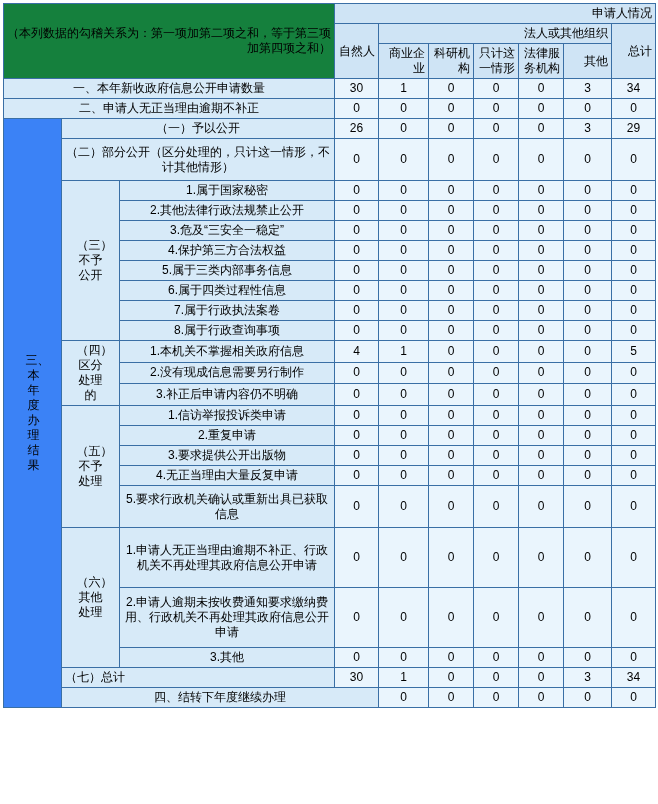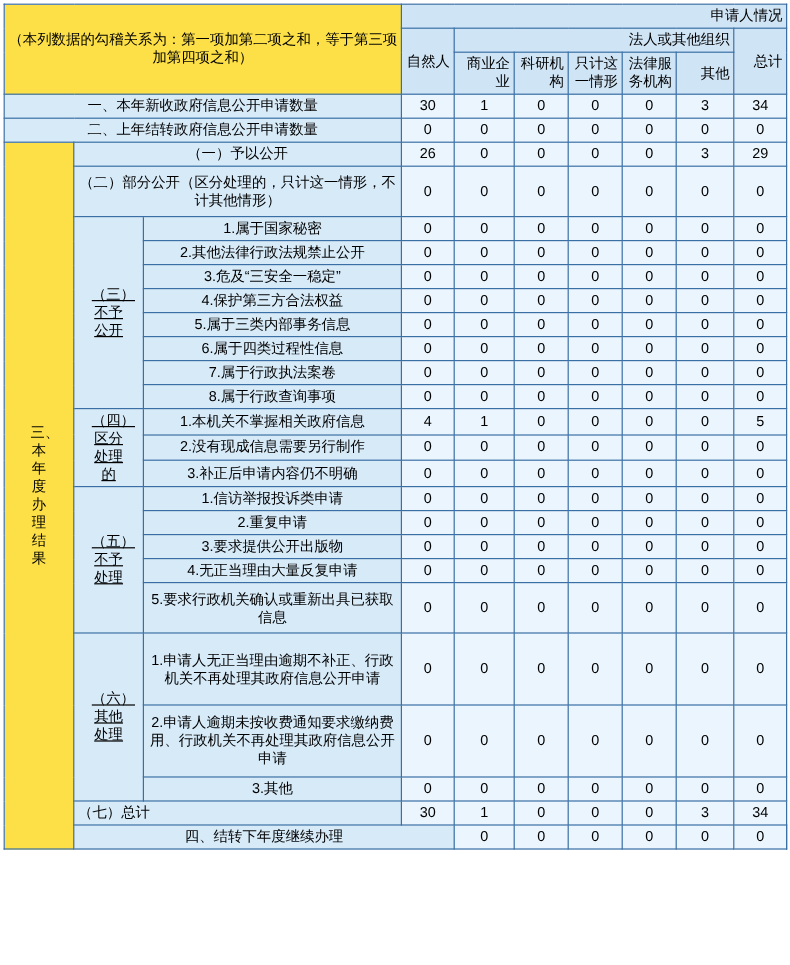--- a/index.html
+++ b/index.html
@@ -47,28 +47,28 @@
     text-align: center;
   }
   .lbl-c {
     background: #d7eaf8;
   }
   .num {
     background: #eaf5fd;
     text-align: center;
   }
   .corner {
-    background: #fde047;
-    text-align: center;
+    background: #15803d;
+    text-align: right;
     line-height: 18px;
     padding: 6px 6px;
   }
   .vert {
-    background: #fde047;
-    text-align: center;
+    background: #3b82f6;
+    text-align: right;
     padding: 2px 1px;
   }
   .vert-inner {
     display: block;
     width: 14px;
     margin: 0 auto;
     line-height: 15px;
     word-break: break-all;
     white-space: normal;
   }
@@ -77,21 +77,20 @@
     text-align: center;
     padding: 2px;
   }
   .rot-inner {
     display: block;
     width: 28px;
     margin: 0 auto;
     line-height: 15px;
     word-break: break-all;
     white-space: normal;
-    text-decoration: underline;
   }
   .tight {
     line-height: 16px;
   }
 </style>
 </head>
 <body>
 
 <div id="sheet">
   <table class="gov-table">
@@ -133,21 +132,21 @@
         <td class="num">30</td>
         <td class="num">1</td>
         <td class="num">0</td>
         <td class="num">0</td>
         <td class="num">0</td>
         <td class="num">3</td>
         <td class="num">34</td>
       </tr>
 
       <tr>
-        <td class="lbl" colspan="3">二、上年结转政府信息公开申请数量</td>
+        <td class="lbl" colspan="3">二、申请人无正当理由逾期不补正</td>
         <td class="num">0</td>
         <td class="num">0</td>
         <td class="num">0</td>
         <td class="num">0</td>
         <td class="num">0</td>
         <td class="num">0</td>
         <td class="num">0</td>
       </tr>
 
       <tr>

